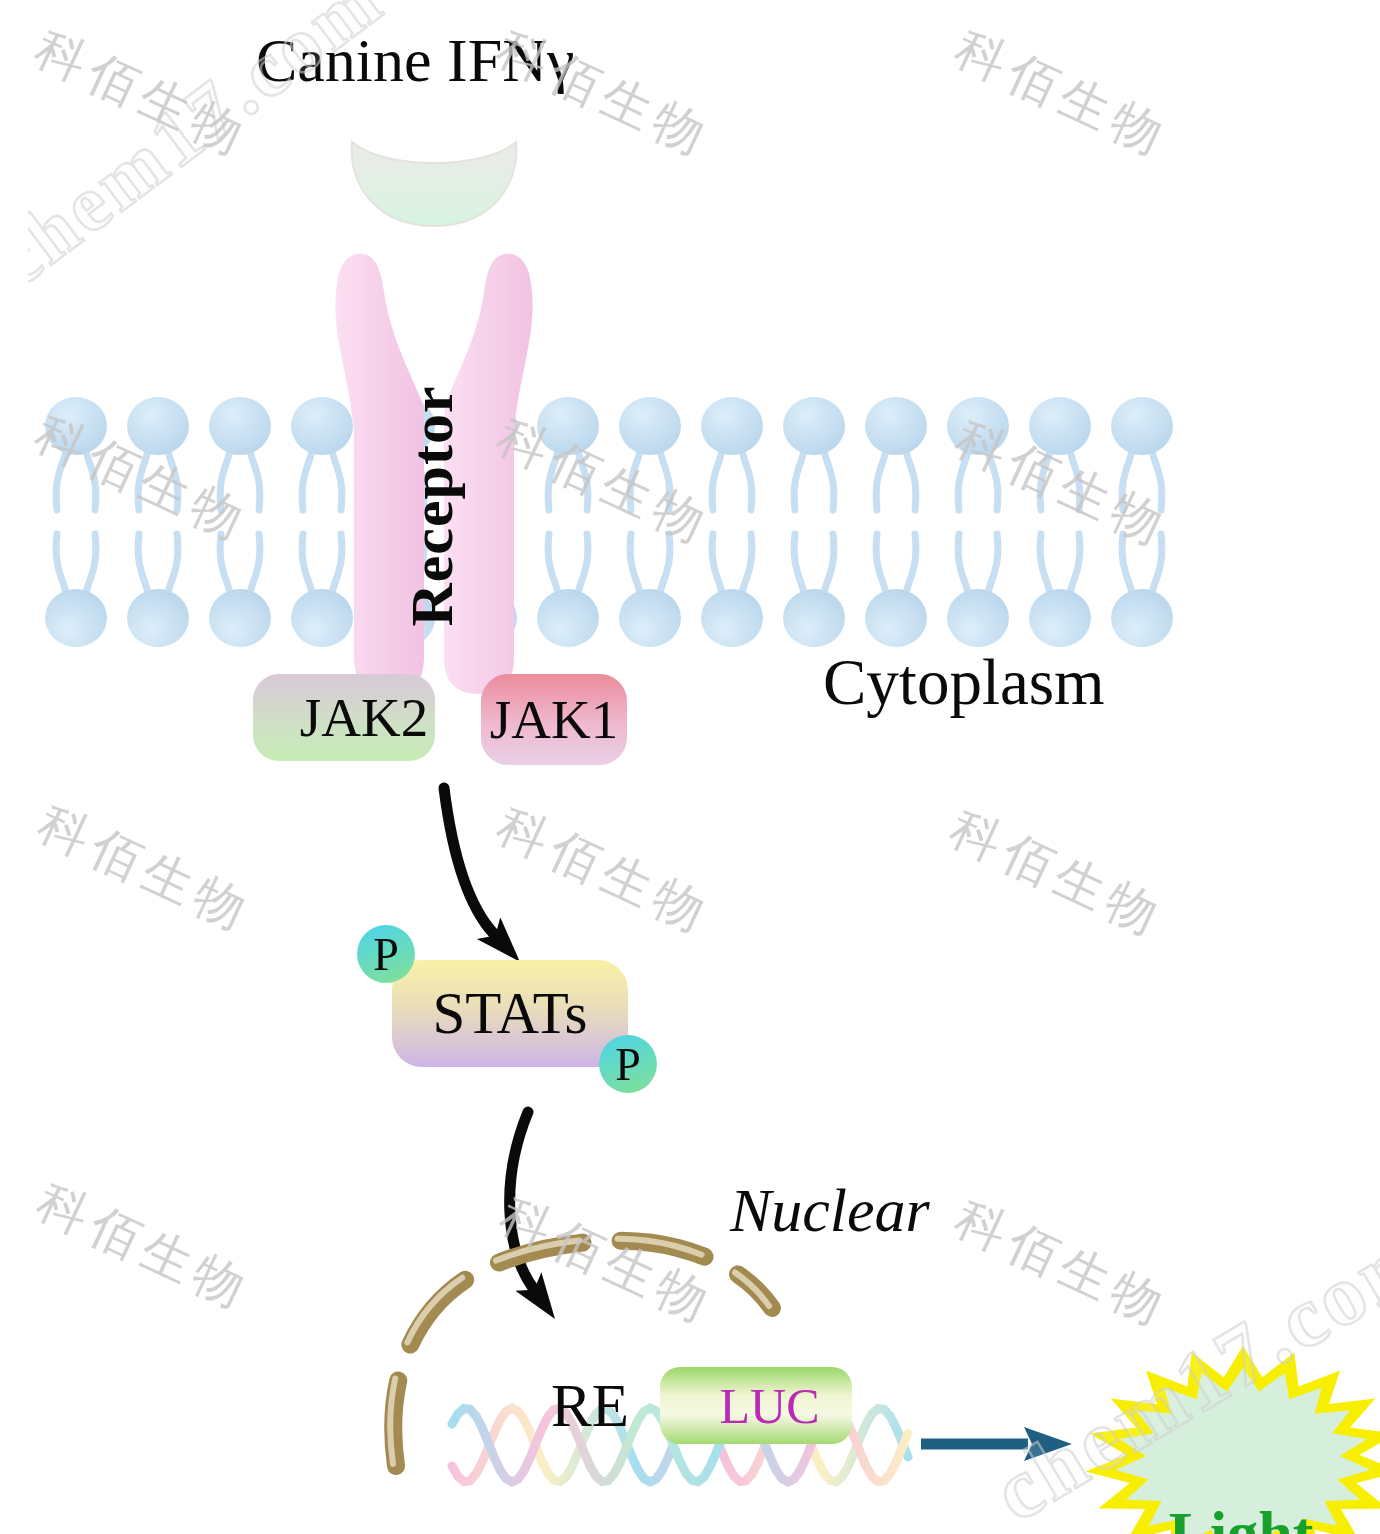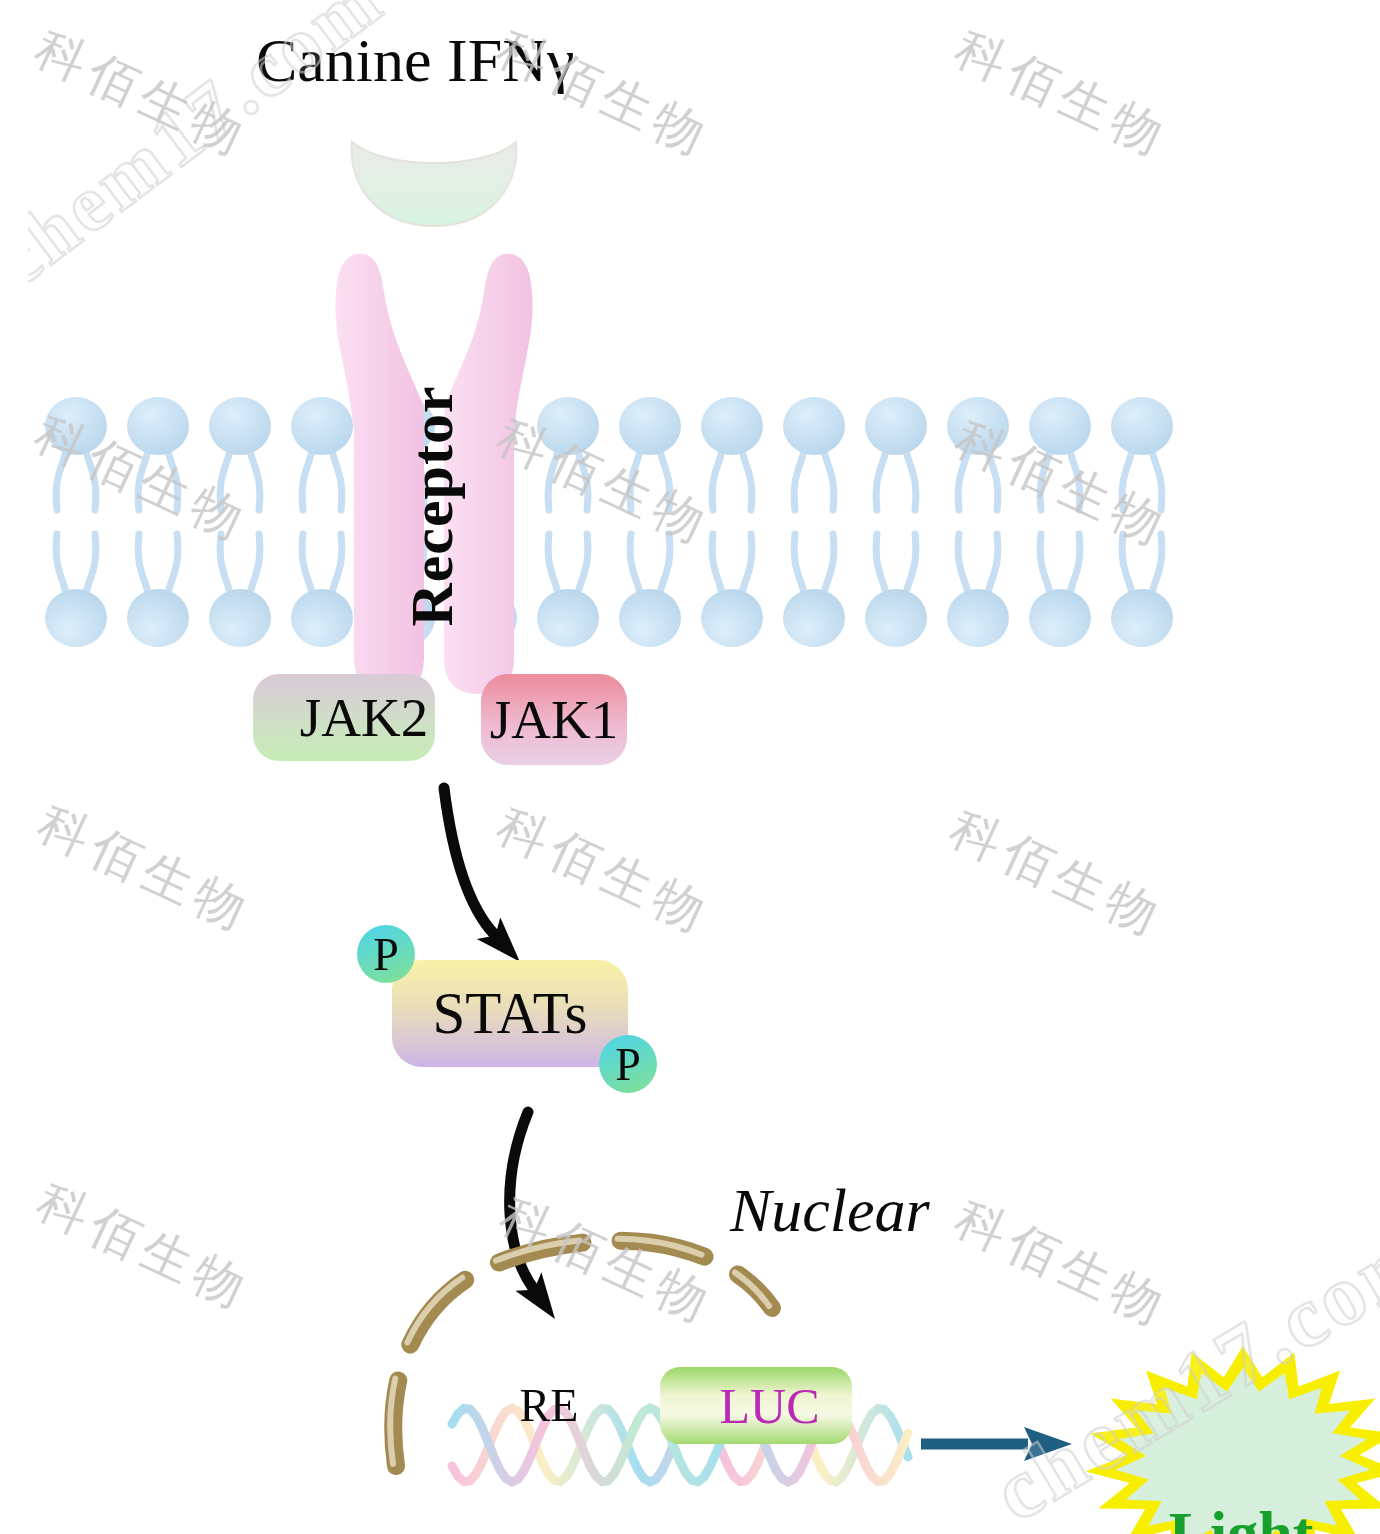--- a/index.html
+++ b/index.html
@@ -27,21 +27,21 @@
     background:linear-gradient(180deg,#eb8c9b 0%,#efb9cf 55%,#e9cfe6 100%);}
   .stats{left:364px;top:960px;width:236px;height:107px;border-radius:30px;font-size:59px;
     background:linear-gradient(180deg,#f9f1a6 0%,#e9ddba 45%,#cdb5e6 100%);}
   .pbadge{
     position:absolute;z-index:4;width:58px;height:58px;border-radius:50%;
     display:flex;align-items:center;justify-content:center;font-size:46px;color:#0a0a0a;
     background:linear-gradient(160deg,#4fd5e5 8%,#7fdf9a 92%);
   }
   .p1{left:329px;top:925px;}
   .p2{left:571px;top:1035px;}
-  .re{left:441px;top:1370px;width:160px;height:71px;border-radius:18px;font-size:46px;
+  .re{left:482px;top:1370px;width:160px;height:71px;border-radius:18px;font-size:61px;
     background:linear-gradient(180deg,#bce8d5 0%,#ddddе2 50%,#f4d7eb 100%);}
   .luc{left:632px;top:1367px;width:165px;height:77px;border-radius:20px;font-size:50px;
     color:var(--luc-text,#bb2ab5);
     background:linear-gradient(180deg,#9bd768 0%,#eef5d0 36%,#f6f9e4 62%,#a4da72 100%);padding-left:27px;}
   .light-label{
     left:1213px;top:1534px;transform:translate(-50%,-50%);font-size:62px;font-weight:bold;
     color:var(--light-text,#17a02b);z-index:3;
   }
   .wm-cn{
     position:absolute;z-index:5;font-size:50px;letter-spacing:7px;
@@ -158,20 +158,21 @@
 
     <path d="M893,1444 L1000,1444" fill="none" stroke="#1f5f82" stroke-width="11" marker-end="url(#headBlue)"></path>
 
     <g id="starburst">
         <polygon points="1215.0,1346.0 1234.2,1377.3 1266.3,1352.3 1270.6,1386.5 1312.0,1370.5 1301.0,1403.9 1347.3,1398.6 1322.1,1427.5 1368.2,1433.5 1331.5,1454.9 1372.5,1471.6 1328.3,1483.1 1359.7,1508.6 1312.9,1509.0 1331.2,1540.6 1286.8,1529.7 1290.2,1564.0 1253.0,1543.2 1241.0,1576.4 1215.0,1547.8 1189.0,1576.4 1177.0,1543.2 1139.8,1564.0 1143.2,1529.7 1098.8,1540.6 1117.1,1509.0 1070.3,1508.6 1101.7,1483.1 1057.5,1471.6 1098.5,1454.9 1061.8,1433.5 1107.9,1427.5 1082.7,1398.6 1129.0,1403.9 1118.0,1370.5 1159.4,1386.5 1163.7,1352.3 1195.8,1377.3 " fill="#f8ef00"></polygon>
         <polygon points="1215.0,1368.0 1231.0,1391.5 1256.6,1373.1 1261.3,1399.2 1293.6,1387.8 1286.6,1413.6 1322.2,1410.6 1304.1,1433.3 1339.1,1438.9 1311.9,1456.1 1342.6,1469.8 1309.3,1479.5 1332.2,1499.8 1296.4,1501.1 1309.2,1525.7 1274.8,1518.4 1275.9,1544.7 1246.6,1529.6 1236.1,1554.7 1215.0,1533.4 1193.9,1554.7 1183.4,1529.6 1154.1,1544.7 1155.2,1518.4 1120.8,1525.7 1133.6,1501.1 1097.8,1499.8 1120.7,1479.5 1087.4,1469.8 1118.1,1456.1 1090.9,1438.9 1125.9,1433.3 1107.8,1410.6 1143.4,1413.6 1136.4,1387.8 1168.7,1399.2 1173.4,1373.1 1199.0,1391.5 " fill="#d5efdc"></polygon>
       </g>
   </svg>
 
   <div class="lbl title">Canine IFNγ</div>
+  <div class="lbl cytoplasm">Cytoplasm</div>
   <div class="lbl receptor-label">Receptor</div>
   <div class="lbl nuclear">Nuclear</div>
 
   <div class="box jak2">
     <span>JAK2</span>
   </div>
   <div class="box jak1">
     <span>JAK1</span>
   </div>
 

